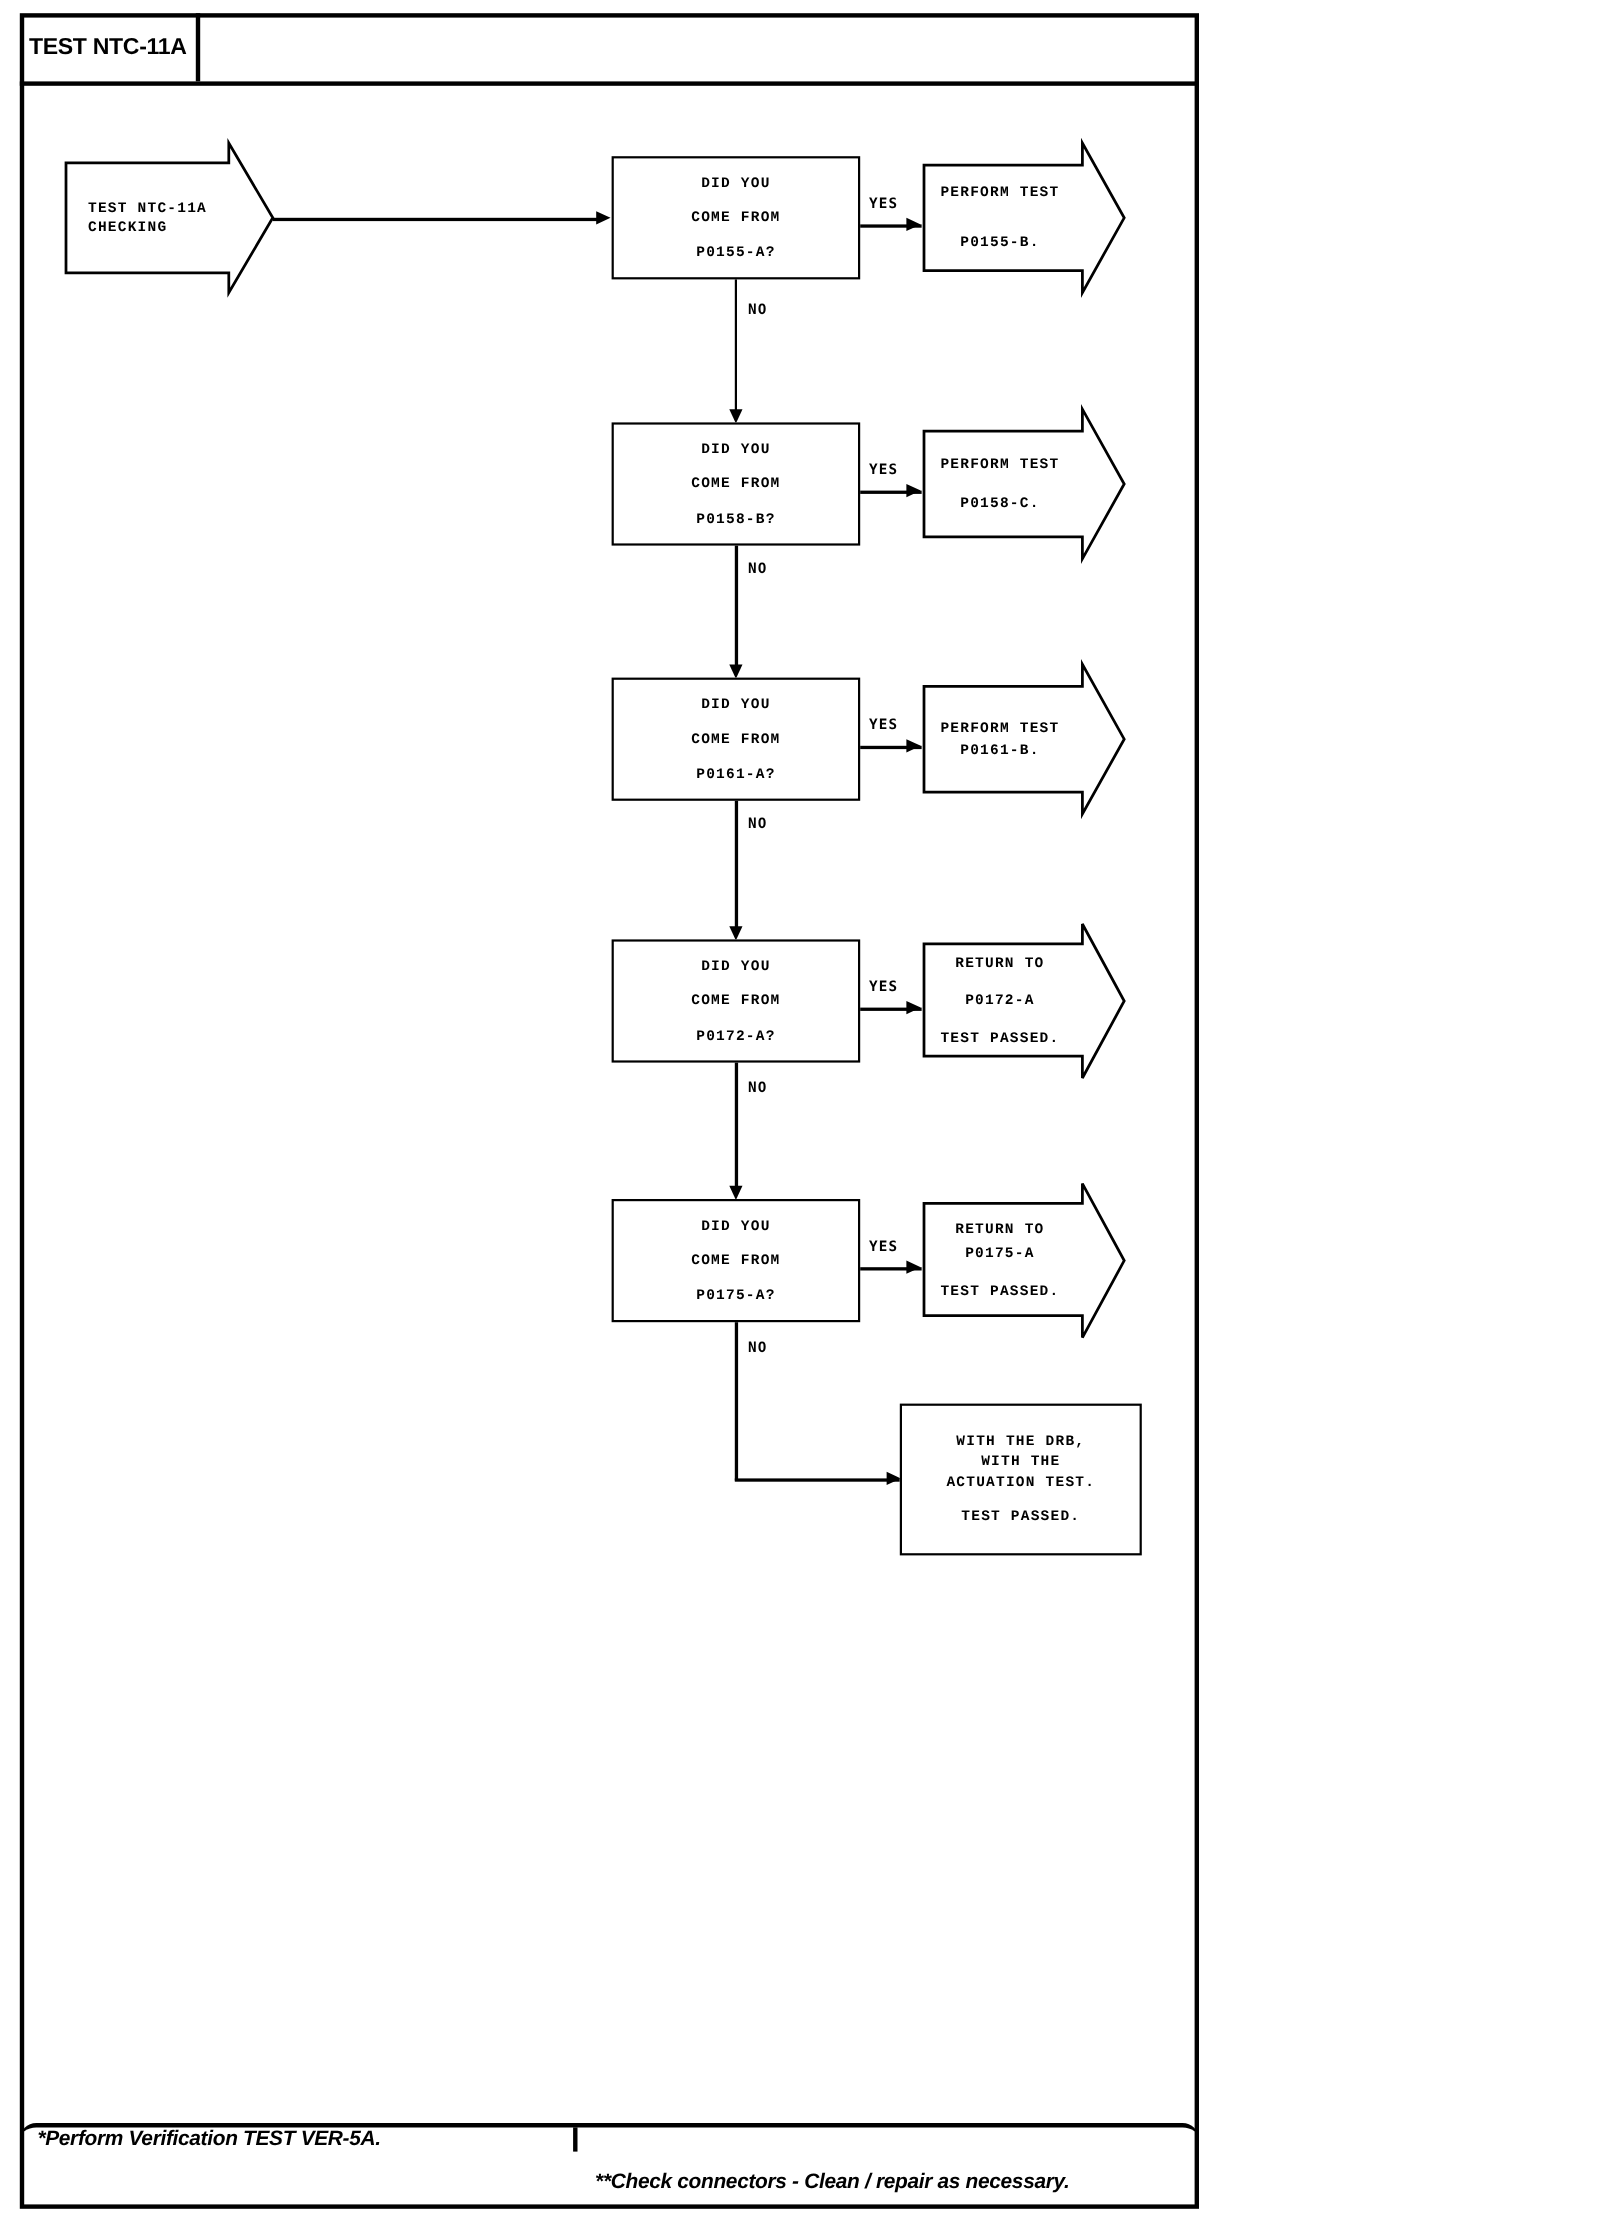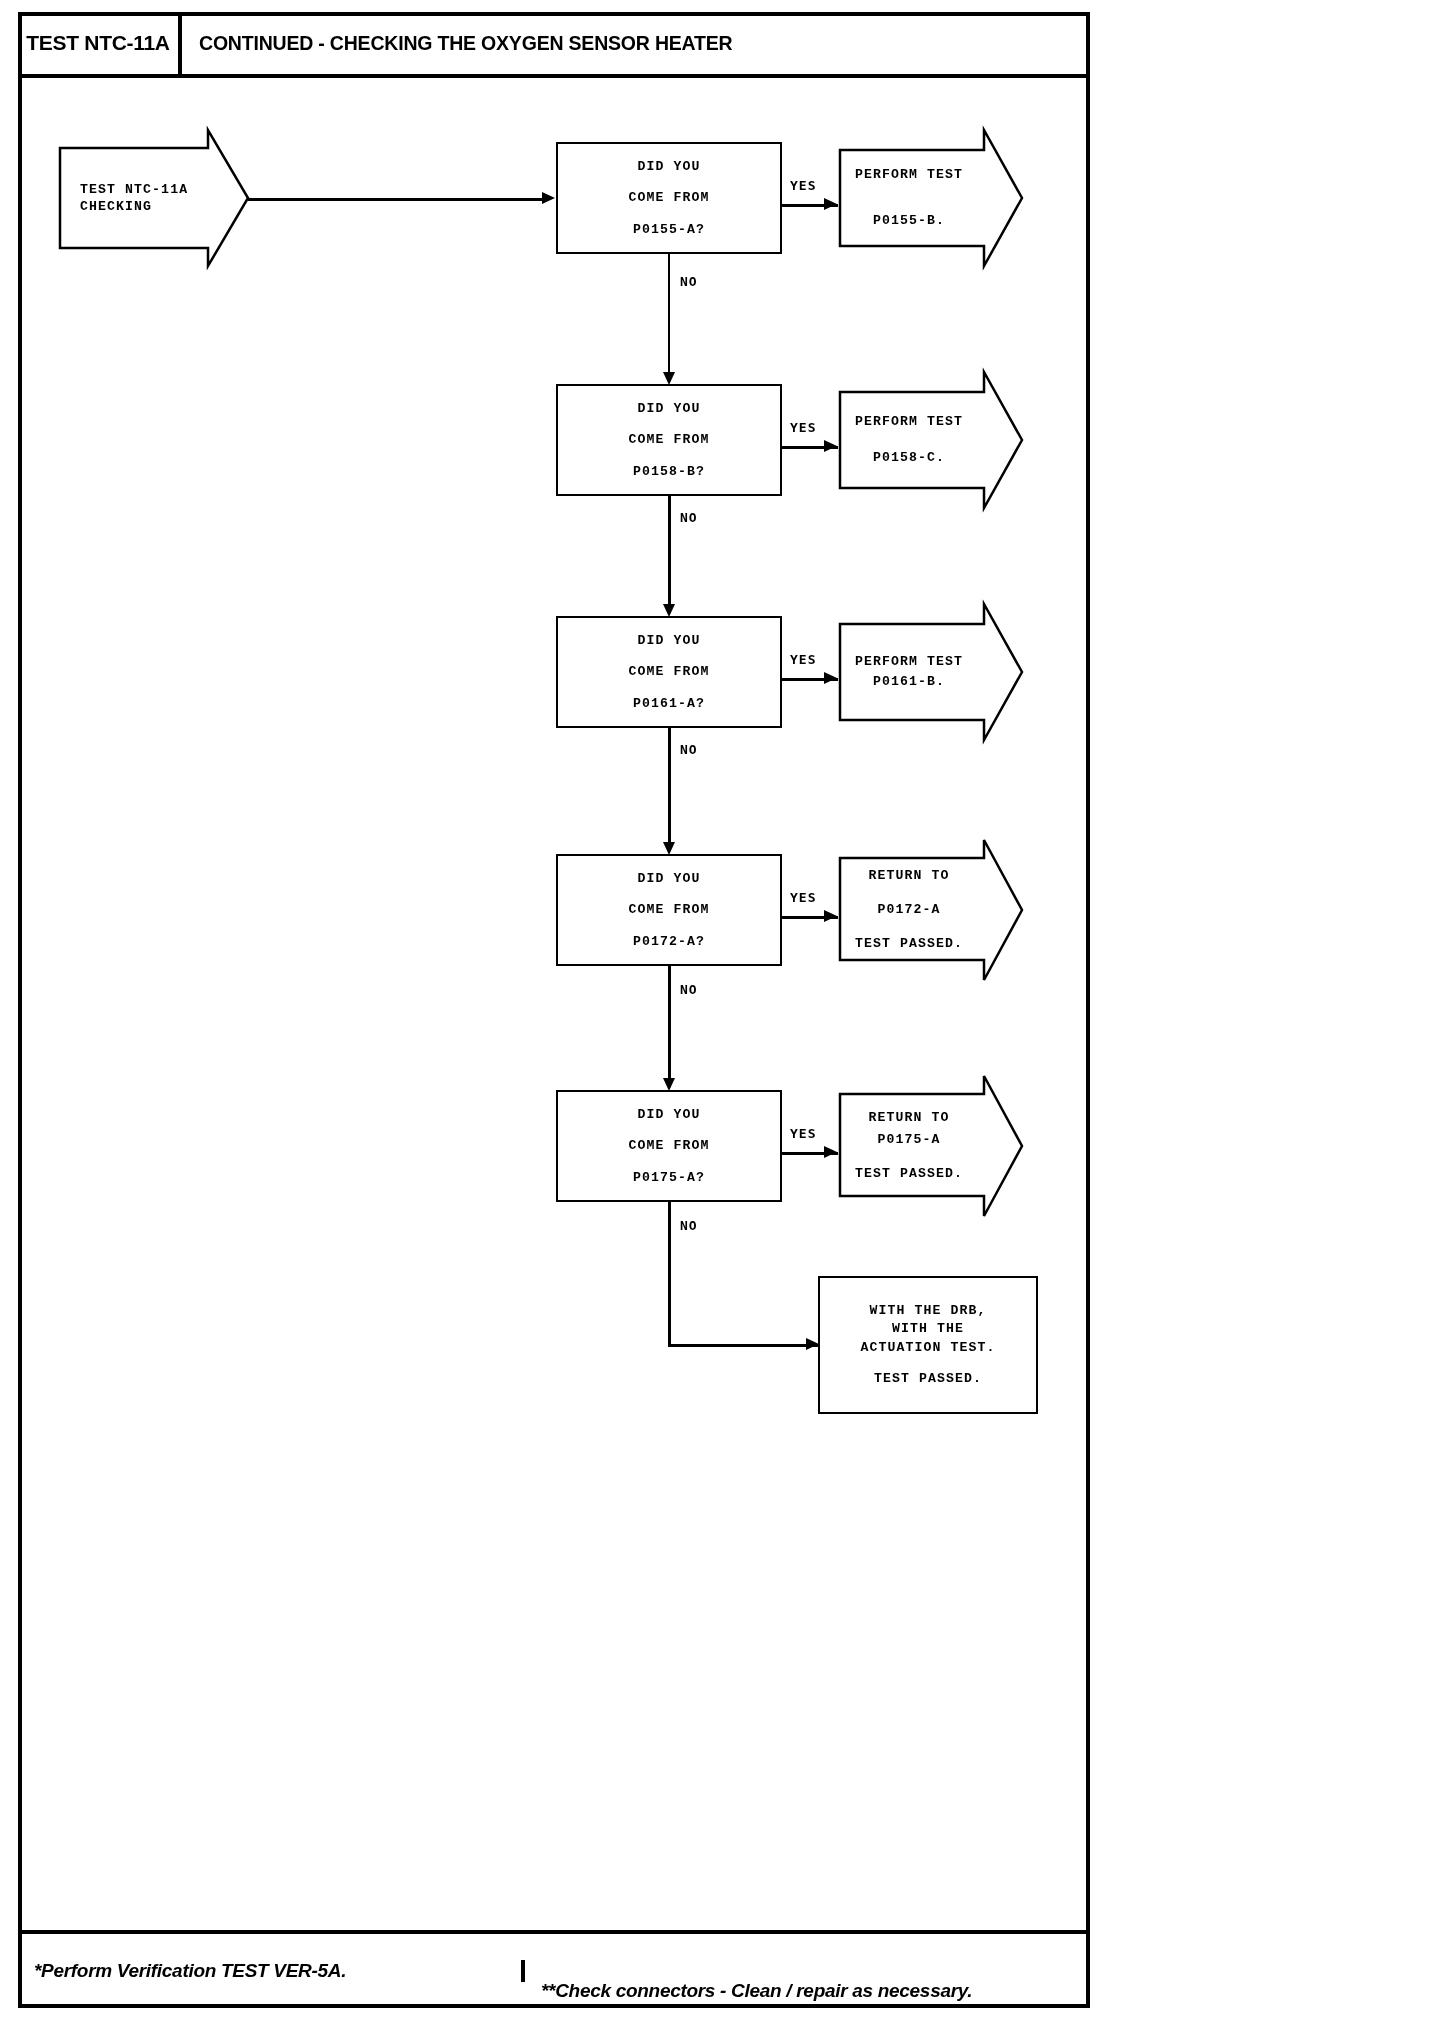--- a/index.html
+++ b/index.html
@@ -153,21 +153,22 @@
     white-space: nowrap;
   }
 
   
   .footer-bar {
     position: absolute;
     left: 18px; top: 1930px;
     width: 1072px; height: 78px;
     border-top: 4px solid #000;
     display: flex;
-    align-items: center;
+    align-items: flex-start;
+    border-radius: 15px;
   }
   .footer-cell {
     display: flex;
     align-items: center;
     padding-left: 16px;
     font-style: italic;
     font-weight: bold;
     font-size: 19px;
     color: #000;
     letter-spacing: -0.3px;
@@ -178,21 +179,20 @@
 </style>
 </head>
 <body>
 
 <div id="page">
 
   <div class="outer-frame"></div>
 
   <div class="header-bar">
     <div class="header-code">TEST NTC-11A</div>
-    <div class="header-title">CONTINUED - CHECKING THE OXYGEN SENSOR HEATER</div>
   </div>
 
   <div class="canvas">
 
     <div class="arrow-shape" style="left:40px; top:50px; width:192px; height:140px;">
       <svg viewBox="0 0 192 140" preserveAspectRatio="none">
         <polygon points="2,20 150,20 150,2 190,70 150,138 150,120 2,120" fill="#ffffff" stroke="#000000" stroke-width="2.5"></polygon>
       </svg>
       <div class="atext left-align mono">
         <span class="line">TEST NTC-11A</span>

